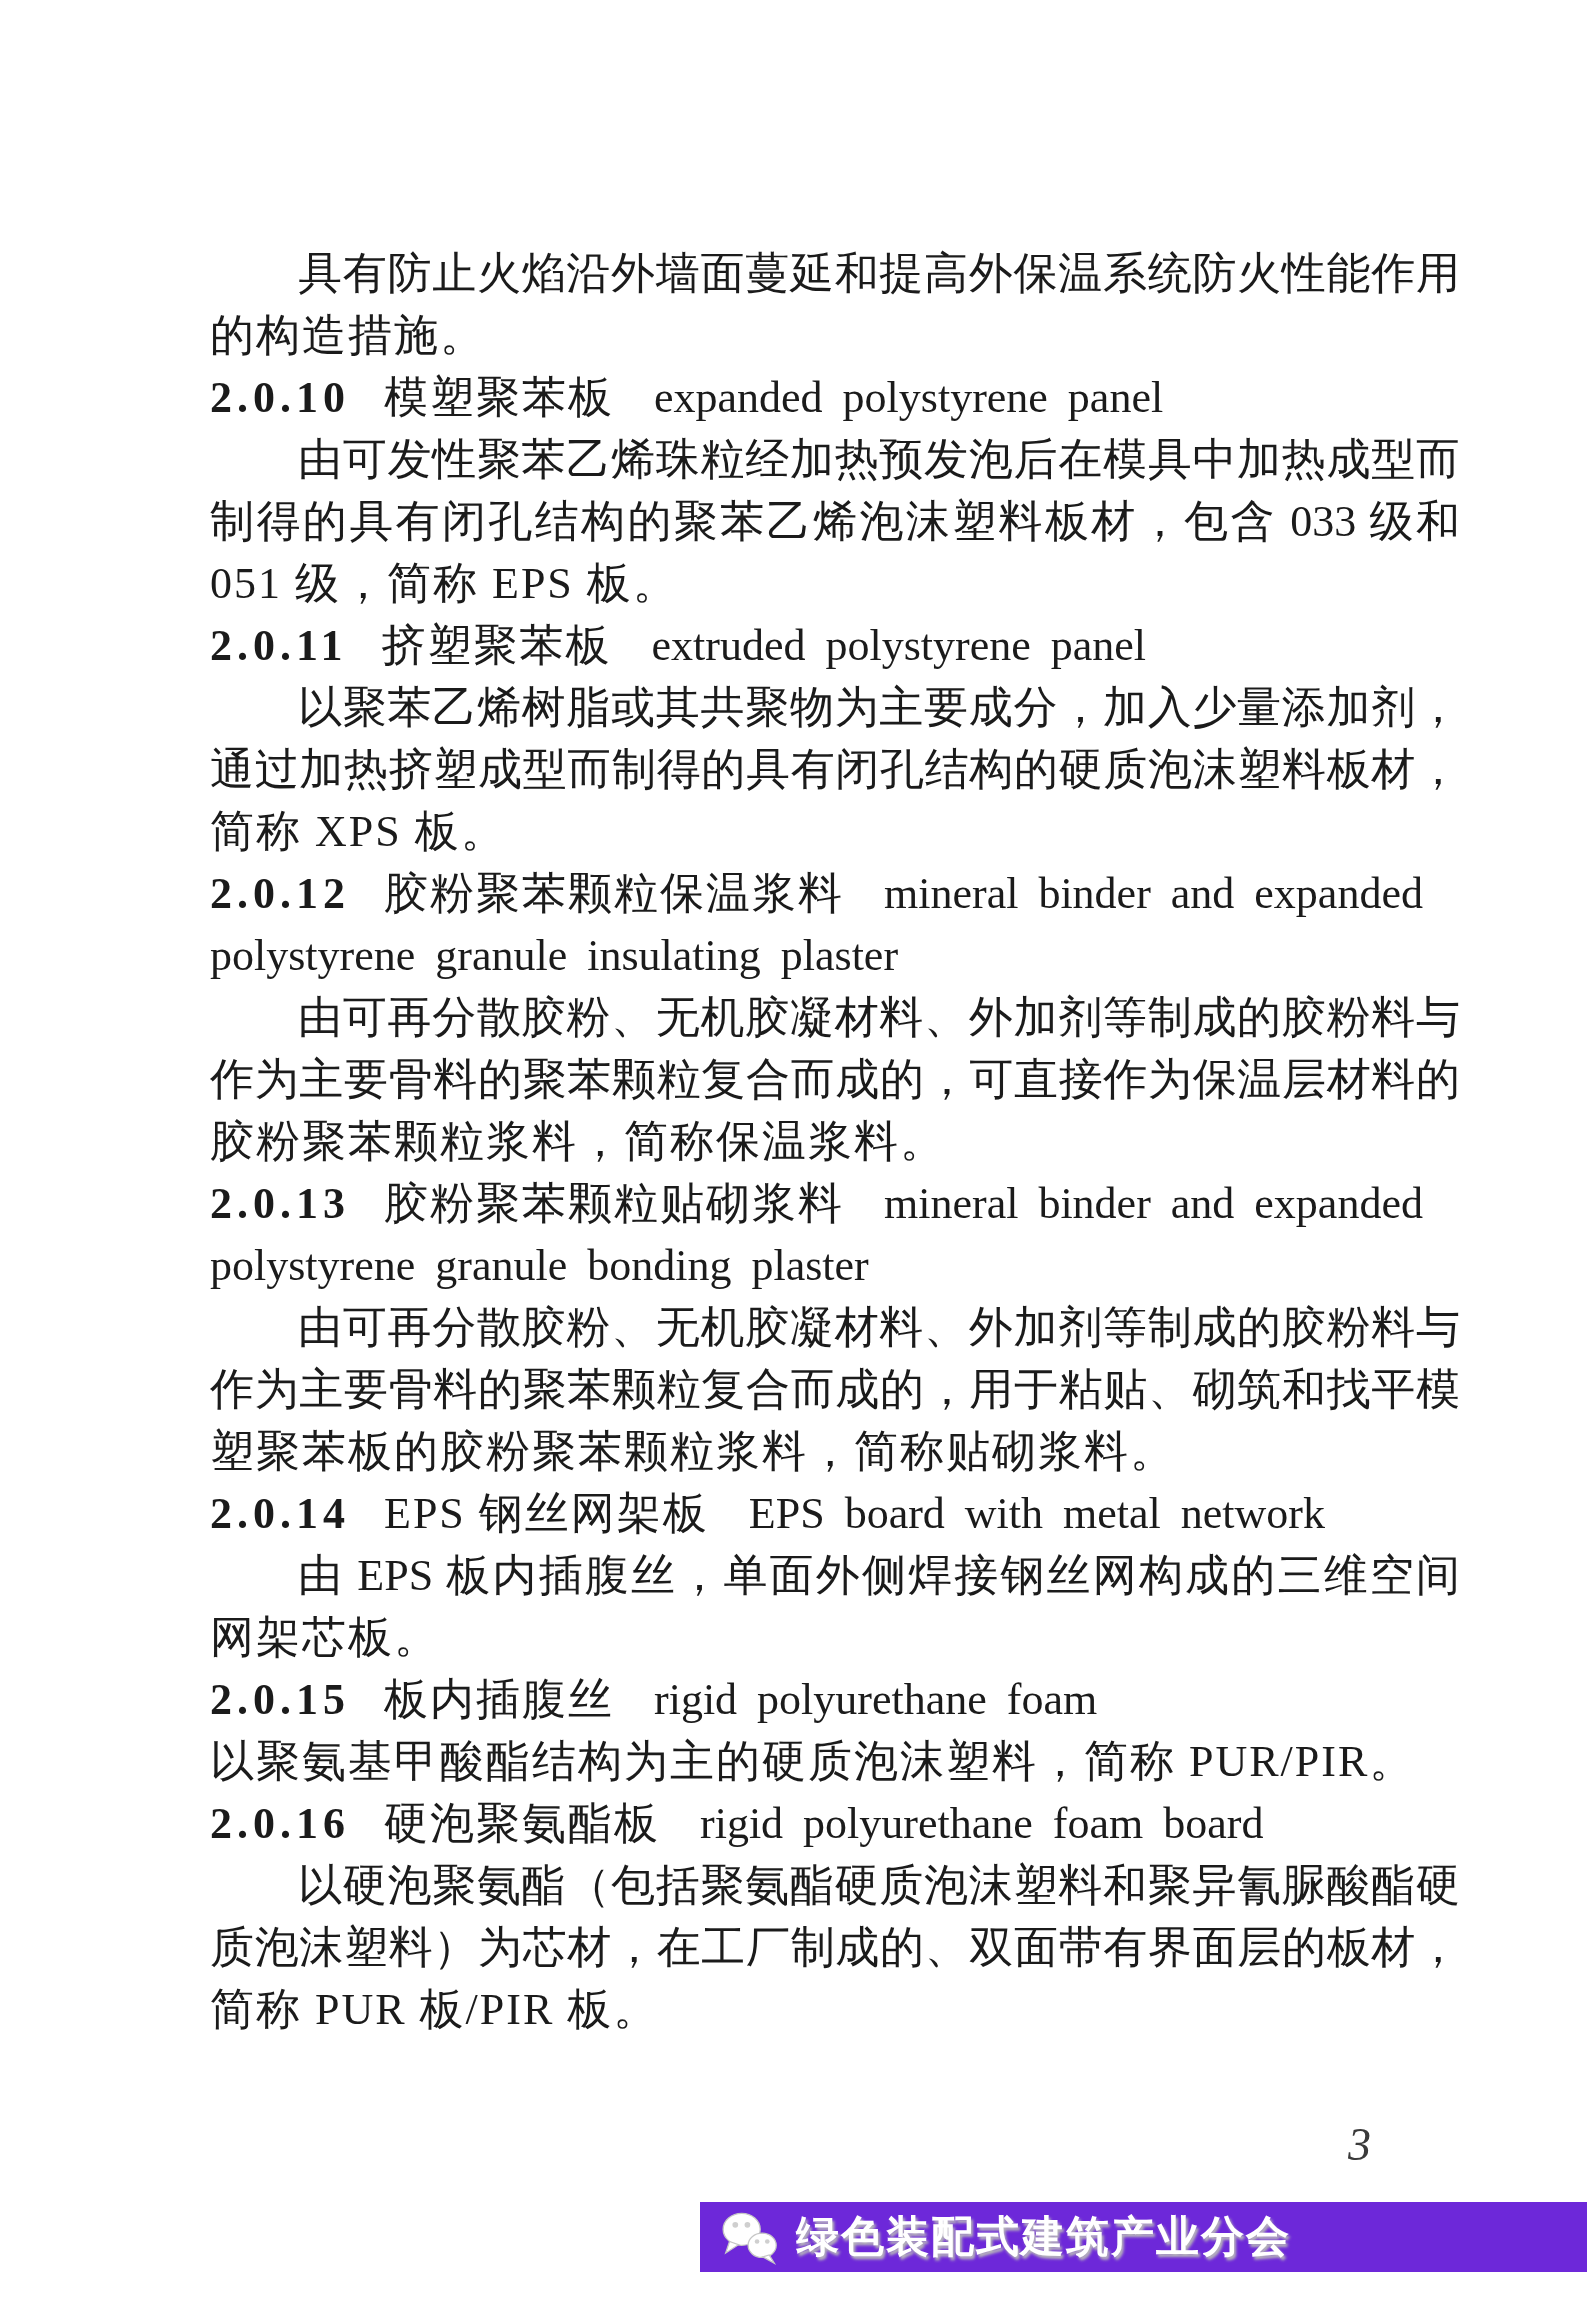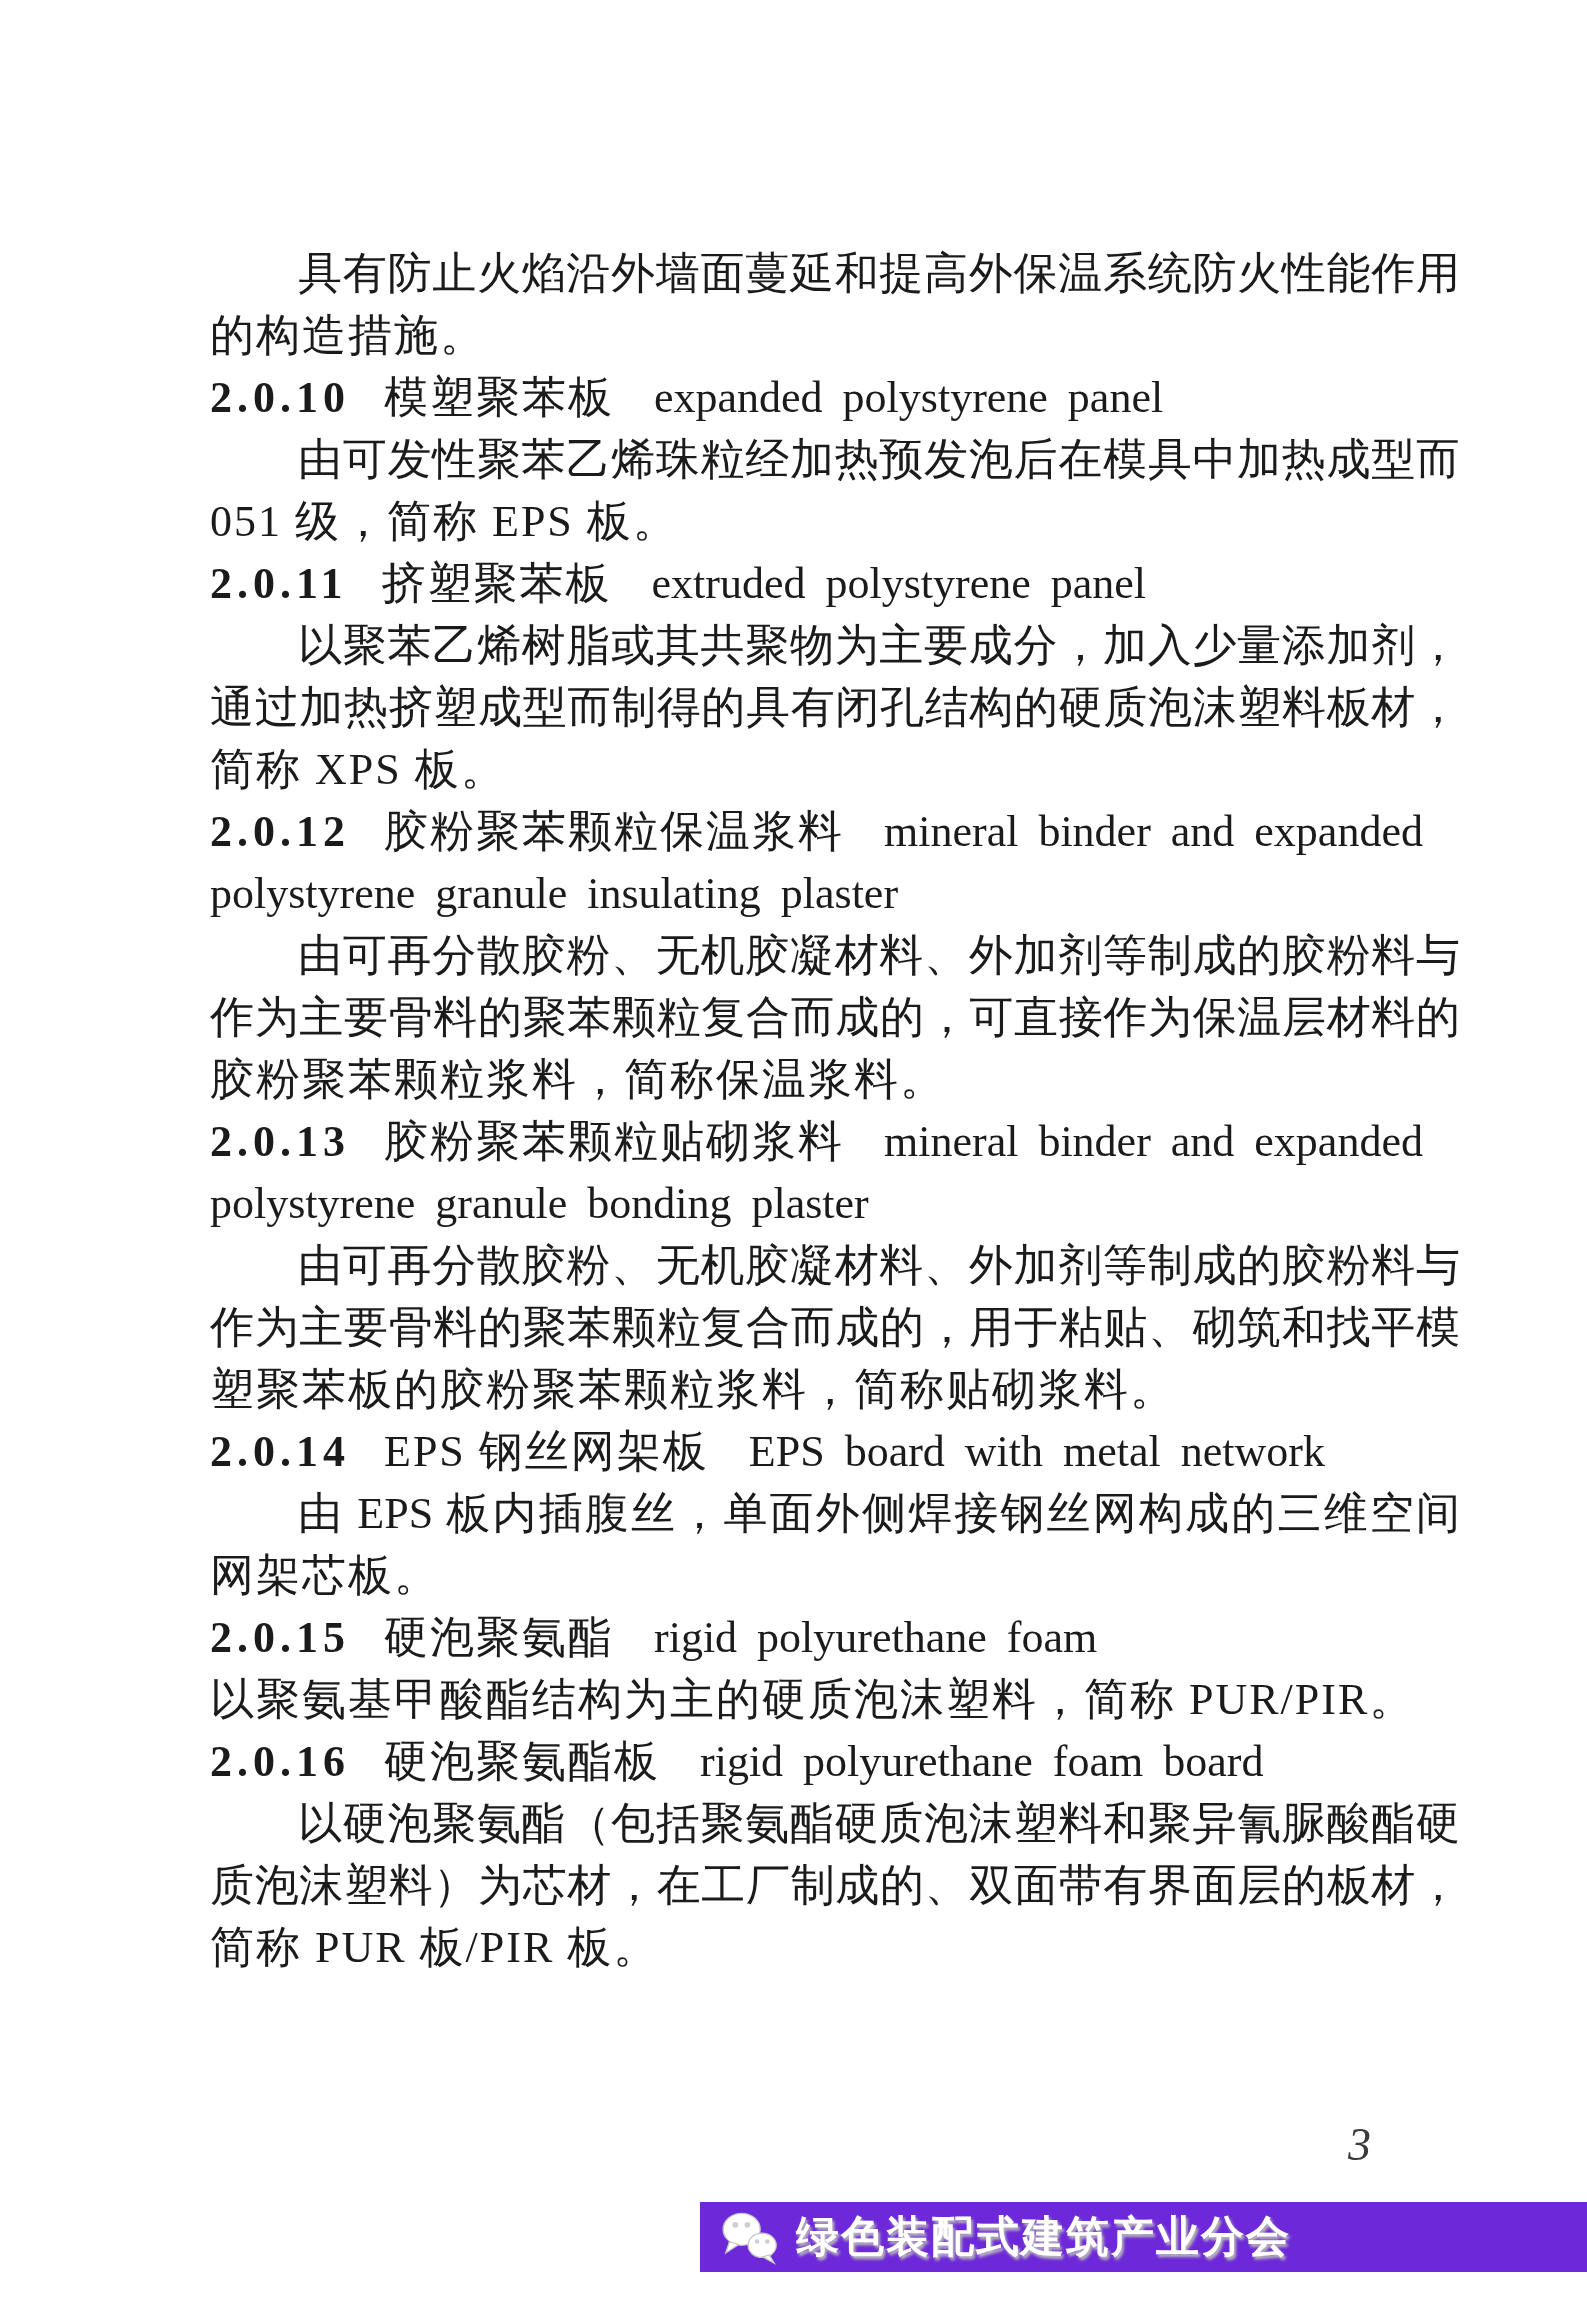--- a/index.html
+++ b/index.html
@@ -74,39 +74,40 @@
 </head>
 <body>
 
 <div class="page" style="color: rgb(27, 27, 27); padding-left: 40px;">
 
   <main class="doc" id="doc-body">
       <div class="line para-first full">具有防止火焰沿外墙面蔓延和提高外保温系统防火性能作用</div>
       <div class="line para-end">的构造措施。</div>
       <div class="line term"><span class="num">2.0.10</span><span class="zh">模塑聚苯板</span><span class="en">expanded polystyrene panel</span></div>
       <div class="line para-first full">由可发性聚苯乙烯珠粒经加热预发泡后在模具中加热成型而</div>
+      <div class="line para-mid full">制得的具有闭孔结构的聚苯乙烯泡沫塑料板材，包含 033 级和</div>
       <div class="line para-end">051 级，简称 EPS 板。</div>
       <div class="line term"><span class="num">2.0.11</span><span class="zh">挤塑聚苯板</span><span class="en">extruded polystyrene panel</span></div>
       <div class="line para-first full">以聚苯乙烯树脂或其共聚物为主要成分，加入少量添加剂，</div>
       <div class="line para-mid full">通过加热挤塑成型而制得的具有闭孔结构的硬质泡沫塑料板材，</div>
       <div class="line para-end">简称 XPS 板。</div>
       <div class="line term"><span class="num">2.0.12</span><span class="zh">胶粉聚苯颗粒保温浆料</span><span class="en">mineral binder and expanded</span></div>
       <div class="line term-cont">polystyrene granule insulating plaster</div>
       <div class="line para-first full">由可再分散胶粉、无机胶凝材料、外加剂等制成的胶粉料与</div>
       <div class="line para-mid full">作为主要骨料的聚苯颗粒复合而成的，可直接作为保温层材料的</div>
       <div class="line para-end">胶粉聚苯颗粒浆料，简称保温浆料。</div>
       <div class="line term"><span class="num">2.0.13</span><span class="zh">胶粉聚苯颗粒贴砌浆料</span><span class="en">mineral binder and expanded</span></div>
       <div class="line term-cont">polystyrene granule bonding plaster</div>
       <div class="line para-first full">由可再分散胶粉、无机胶凝材料、外加剂等制成的胶粉料与</div>
       <div class="line para-mid full">作为主要骨料的聚苯颗粒复合而成的，用于粘贴、砌筑和找平模</div>
       <div class="line para-end">塑聚苯板的胶粉聚苯颗粒浆料，简称贴砌浆料。</div>
       <div class="line term"><span class="num">2.0.14</span><span class="zh">EPS 钢丝网架板</span><span class="en">EPS board with metal network</span></div>
       <div class="line para-first full">由 EPS 板内插腹丝，单面外侧焊接钢丝网构成的三维空间</div>
       <div class="line para-end">网架芯板。</div>
-      <div class="line term"><span class="num">2.0.15</span><span class="zh">硬泡聚氨酯</span><span class="en">rigid polyurethane foam</span></div>
+      <div class="line term"><span class="num">2.0.15</span><span class="zh">板内插腹丝</span><span class="en">rigid polyurethane foam</span></div>
       <div class="line para-end">以聚氨基甲酸酯结构为主的硬质泡沫塑料，简称 PUR/PIR。</div>
       <div class="line term"><span class="num">2.0.16</span><span class="zh">硬泡聚氨酯板</span><span class="en">rigid polyurethane foam board</span></div>
       <div class="line para-first full">以硬泡聚氨酯（包括聚氨酯硬质泡沫塑料和聚异氰脲酸酯硬</div>
       <div class="line para-mid full">质泡沫塑料）为芯材，在工厂制成的、双面带有界面层的板材，</div>
       <div class="line para-end">简称 PUR 板/PIR 板。</div>
     </main>
 
   <div class="pageno">3</div>
 
   <div class="footer-bar" id="footer-bar" style="background: #6d28d9;">

